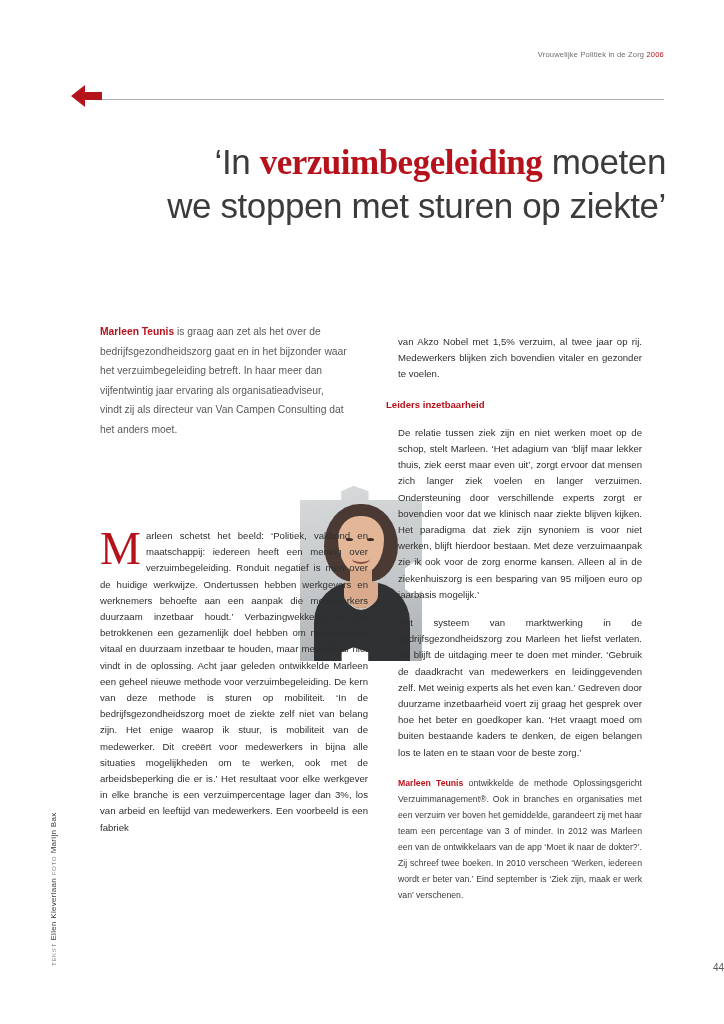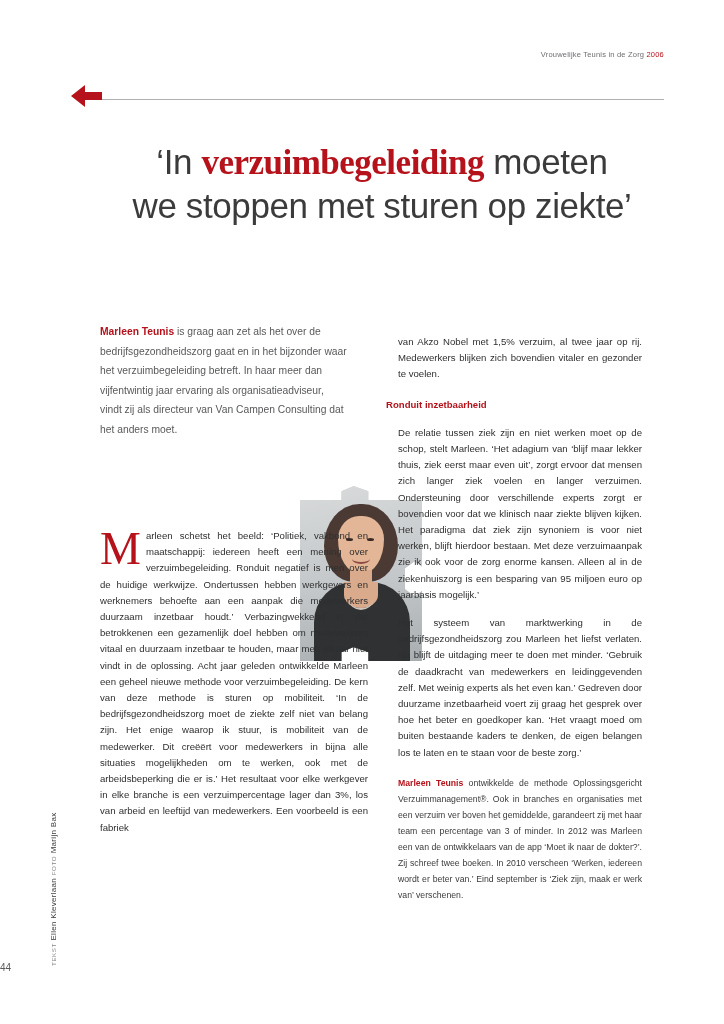--- a/index.html
+++ b/index.html
@@ -49,21 +49,21 @@
     width: 34px;
     height: 26px;
   }
 
   
   .headline {
     position: absolute;
     left: 98px;
     right: 58px;
     top: 140px;
-    text-align: center;
+    text-align: right;
     font-family: "Liberation Sans", sans-serif;
     font-size: 35px;
     line-height: 43px;
     color: #3b3b3b;
     font-weight: 300;
     letter-spacing: -0.4px;
   }
   .headline .hl-em {
     font-family: "Liberation Serif", serif;
     font-weight: bold;
@@ -254,32 +254,32 @@
     color: #8a8a8a;
     letter-spacing: 0.6px;
   }
 
   
   .folio {
     position: absolute;
     left: 0;
     right: 0;
     top: 962px;
-    text-align: left;
+    text-align: right;
     font-size: 10px;
     color: #58595b;
   }
 </style>
 </head>
 <body>
 
 <div class="page">
 
   <div class="running-head">
-    <span>Vrouwelijke Teunis in de Zorg </span><span class="year">2006</span>
+    <span>Vrouwelijke Politiek in de Zorg </span><span class="year">2006</span>
   </div>
 
   <div class="rule"></div>
 
   <div class="arrow-mark">
     <svg width="34" height="26" viewBox="0 0 34 26">
       <path d="M16 2 L16 9 L33 9 L33 17 L16 17 L16 24 L2 13 Z" fill="#b5121b"></path>
     </svg>
   </div>
 
@@ -306,21 +306,21 @@
       <div class="ph-necklace"></div>
     </div>
   </div>
 
   <div class="col-left">
     <p><span class="dropcap">M</span><span>arleen schetst het beeld: ‘Politiek, vakbond en maatschappij: iedereen heeft een mening over verzuimbegeleiding. Ronduit negatief is men over de huidige werkwijze. Ondertussen hebben werkgevers en werknemers behoefte aan een aanpak die medewerkers duurzaam inzetbaar houdt.’ Verbazingwekkend is dat betrokkenen een gezamenlijk doel hebben om medewerkers vitaal en duurzaam inzetbaar te houden, maar men elkaar niet vindt in de oplossing. Acht jaar geleden ontwikkelde Marleen een geheel nieuwe methode voor verzuimbegeleiding. De kern van deze methode is sturen op mobiliteit. ‘In de bedrijfsgezondheidszorg moet de ziekte zelf niet van belang zijn. Het enige waarop ik stuur, is mobiliteit van de medewerker. Dit creëërt voor medewerkers in bijna alle situaties mogelijkheden om te werken, ook met de arbeidsbeperking die er is.’ Het resultaat voor elke werkgever in elke branche is een verzuimpercentage lager dan 3%, los van arbeid en leeftijd van medewerkers. Een voorbeeld is een fabriek</span></p>
   </div>
 
   <div class="col-right">
     <p>van Akzo Nobel met 1,5% verzuim, al twee jaar op rij. Medewerkers blijken zich bovendien vitaler en gezonder te voelen.</p>
-    <p class="subhead">Ronduit inzetbaarheid</p>
+    <p class="subhead">Leiders inzetbaarheid</p>
     <p>De relatie tussen ziek zijn en niet werken moet op de schop, stelt Marleen. ‘Het adagium van ‘blijf maar lekker thuis, ziek eerst maar even uit’, zorgt ervoor dat mensen zich langer ziek voelen en langer verzuimen. Ondersteuning door verschillende experts zorgt er bovendien voor dat we klinisch naar ziekte blijven kijken. Het  paradigma dat ziek zijn synoniem is voor niet werken, blijft hierdoor bestaan. Met deze verzuimaanpak zie ik ook voor de zorg enorme kansen. Alleen al in de ziekenhuiszorg is een besparing van 95 miljoen euro op jaarbasis mogelijk.’</p>
     <p>Het systeem van marktwerking in de bedrijfsgezondheidszorg zou Marleen het liefst verlaten. Nu blijft de uitdaging meer te doen met minder. ‘Gebruik de daadkracht van medewerkers en leidinggevenden zelf. Met weinig experts als het even kan.’ Gedreven door duurzame inzetbaarheid voert zij graag het gesprek over hoe het beter en goedkoper kan. ‘Het vraagt moed om buiten bestaande kaders te denken, de eigen belangen los te laten en te staan voor de beste zorg.’</p>
     <p class="bio"><span class="bio-name">Marleen Teunis</span><span> ontwikkelde de methode Oplossingsgericht Verzuimmanagement®. Ook in branches en organisaties met een verzuim ver boven het gemiddelde, garandeert zij met haar team een percentage van 3 of minder. In 2012 was Marleen een van de ontwikkelaars van de app ‘Moet ik naar de dokter?’. Zij schreef twee boeken. In 2010 verscheen ‘Werken, iedereen wordt er beter van.’ Eind september is ‘Ziek zijn, maak er werk van’ verschenen.</span></p>
   </div>
 
   <div class="credit">
     <span class="lab">TEKST</span>
     <span>Ellen Kleverlaan</span>
     <span class="lab">FOTO</span>
     <span>Marijn Bax</span>

